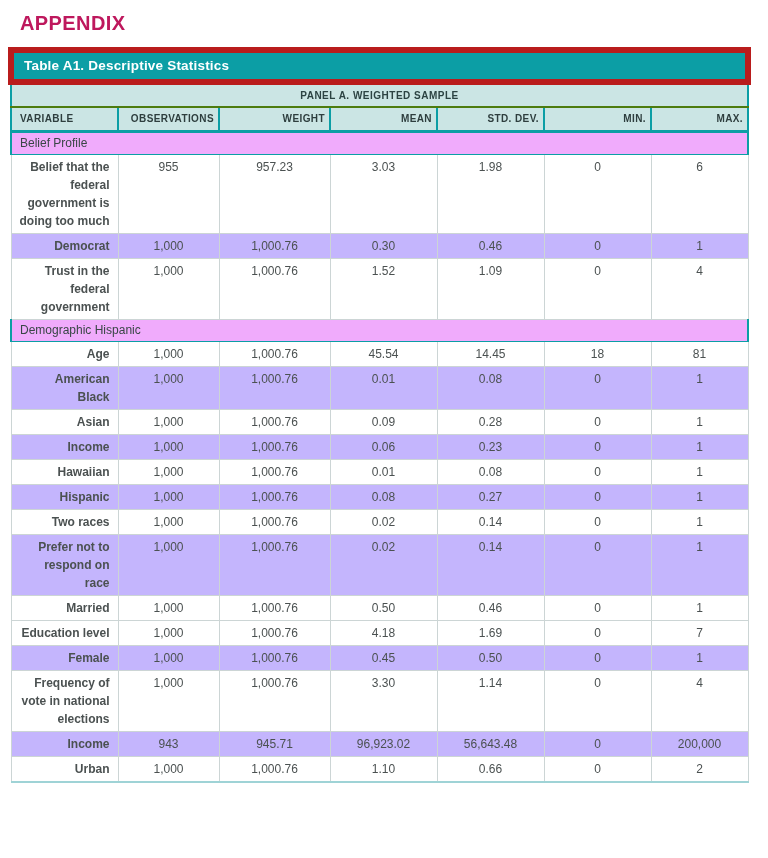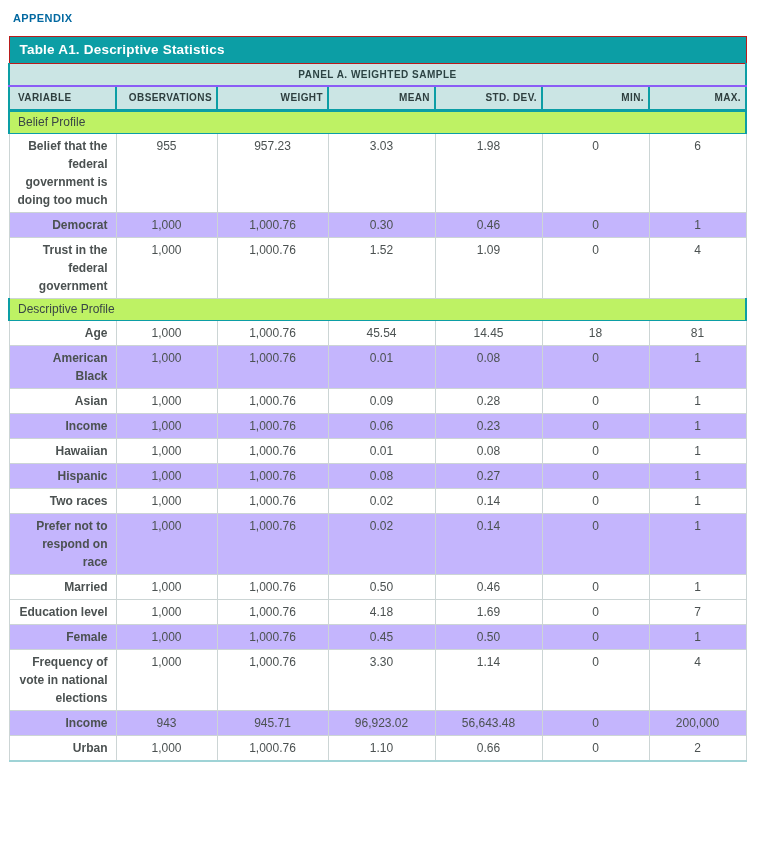--- a/index.html
+++ b/index.html
@@ -7,72 +7,72 @@
     background: #ffffff;
     font-family: "Liberation Sans", "DejaVu Sans", sans-serif;
     width: 768px;
   }
   .page {
     width: 768px;
     min-height: 858px;
     padding: 10px 8px 20px 8px;
   }
   .appendix-heading {
-    font-size: 11px;
-    font-weight: bold;
-    color: #0369a1;
+    font-size: 20px;
+    font-weight: bold;
+    color: #be185d;
     letter-spacing: 0.4px;
-    margin: 2px 0 12px 5px;
+    margin: 2px 0 12px 12px;
   }
   table.stats {
     width: 737px;
     border-collapse: collapse;
     table-layout: fixed;
     border: 1px solid #b9c4c4;
     border-bottom: 2px solid #9fd3d6;
   }
   
   td.title-bar {
     background: #0c9ea5;
     color: #ffffff;
     font-size: 13.5px;
     font-weight: bold;
     padding: 5px 10px 6px 10px;
     letter-spacing: 0.2px;
-    border: 1px solid #b91c1c;
+    border: 6px solid #b91c1c;
   }
   
   td.panel-bar {
     background: #cbe5e4;
     color: #2c4343;
     font-size: 10px;
     font-weight: bold;
     text-align: center;
     letter-spacing: 0.5px;
     padding: 5px 6px;
     border-left: 2px solid #0c9ea5;
     border-right: 2px solid #0c9ea5;
-    border-bottom: 2px solid #8b5cf6;
+    border-bottom: 2px solid #4d7c0f;
   }
   
   th.col-head {
     background: #cbe5e4;
     color: #2e3e3e;
     font-size: 10px;
     font-weight: bold;
     letter-spacing: 0.4px;
     text-align: right;
     padding: 5px 4px 6px 4px;
     border: 2px solid #0c9ea5;
     border-bottom: 3px solid #0c9ea5;
   }
   th.col-head.first { text-align: left; padding-left: 8px; }
   
   td.section-row {
-    background: #bef264;
+    background: #f0abfc;
     color: #394646;
     font-size: 12px;
     padding: 3px 8px 4px 8px;
     border: 1px solid #0c9ea5;
     border-left: 2px solid #0c9ea5;
     border-right: 2px solid #0c9ea5;
   }
   
   td.cell {
     font-size: 12px;
@@ -149,21 +149,21 @@
         <tr>
           <td class="cell var">Trust in the federal government</td>
           <td class="cell">1,000</td>
           <td class="cell">1,000.76</td>
           <td class="cell">1.52</td>
           <td class="cell">1.09</td>
           <td class="cell">0</td>
           <td class="cell">4</td>
         </tr>
         <tr>
-          <td class="section-row" colspan="7">Descriptive Profile</td>
+          <td class="section-row" colspan="7">Demographic Hispanic</td>
         </tr>
         <tr>
           <td class="cell var">Age</td>
           <td class="cell">1,000</td>
           <td class="cell">1,000.76</td>
           <td class="cell">45.54</td>
           <td class="cell">14.45</td>
           <td class="cell">18</td>
           <td class="cell">81</td>
         </tr>

